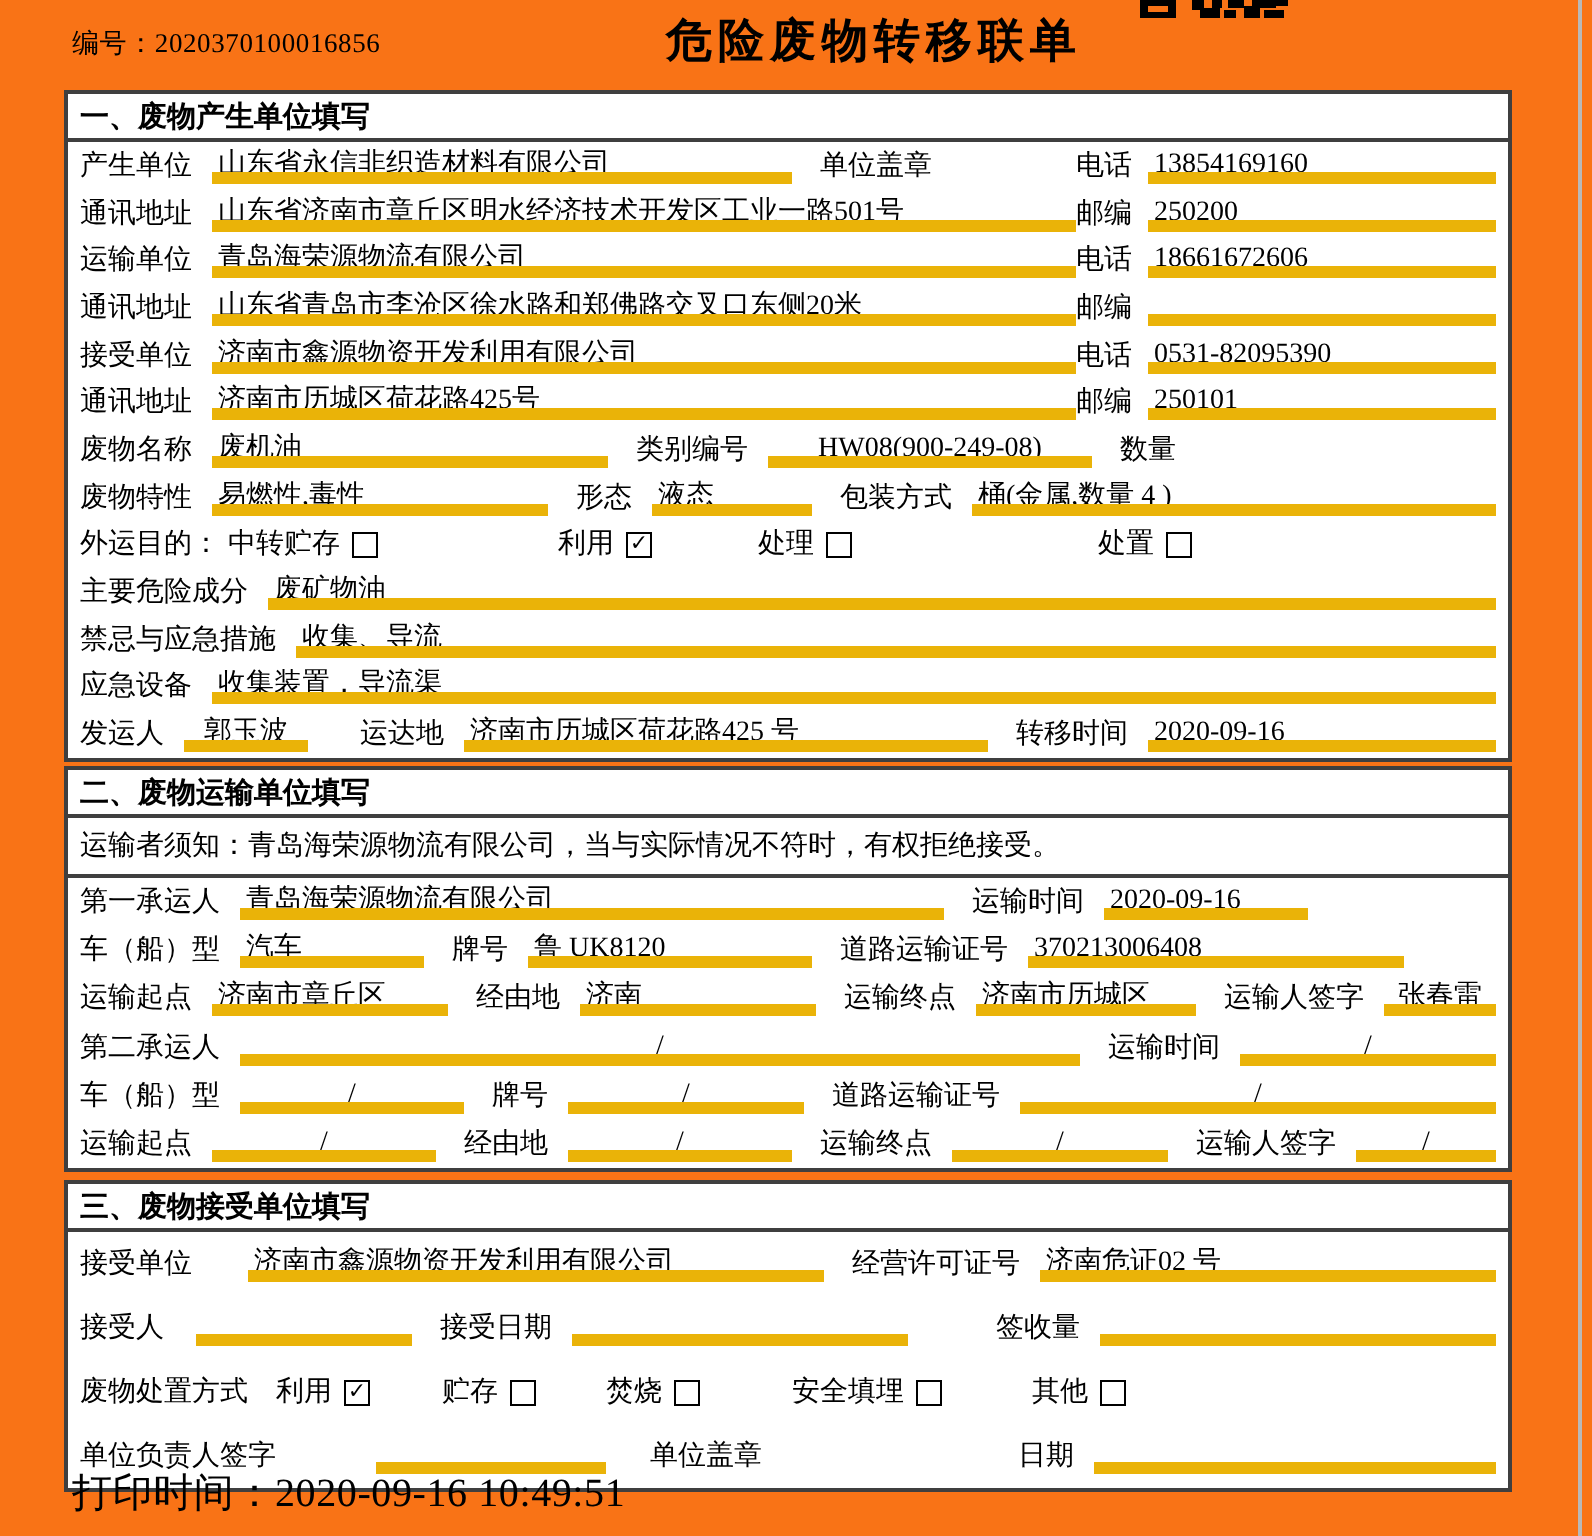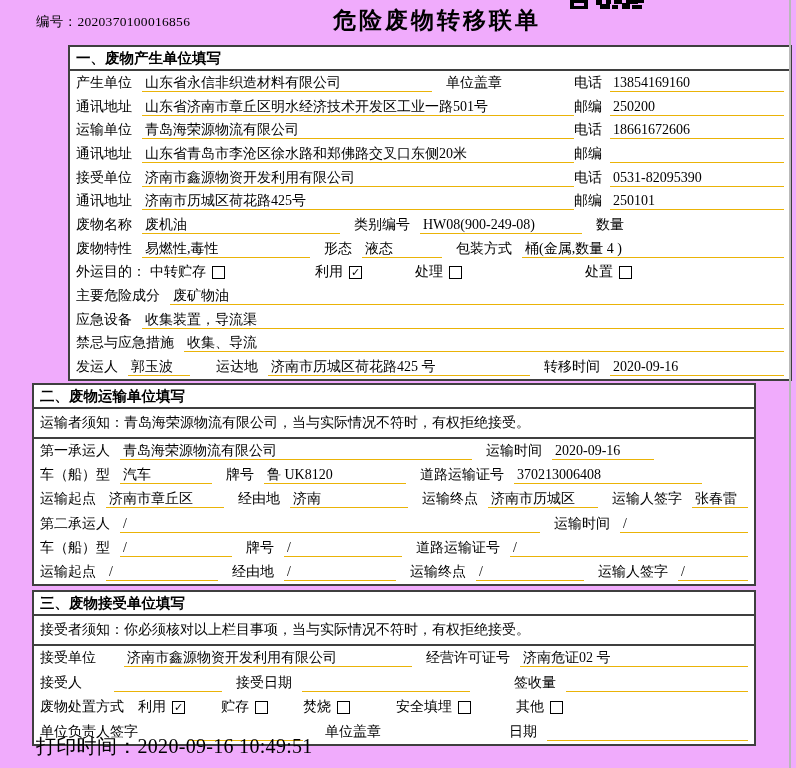--- a/index.html
+++ b/index.html
@@ -1,48 +1,48 @@
 <!DOCTYPE html>
 <html><head>
 <meta charset="utf-8">
 <style>
   html,body{margin:0;padding:0;background:#fff;}
   .page{
-    position:relative;width:796px;height:768px;background:#f0abfc;overflow:hidden;
+    position:relative;width:796px;height:768px;background:#f97316;overflow:hidden;
     font-family:"Liberation Serif","DejaVu Serif",serif;color:#000;font-size:14px;
   }
   .edge-line{position:absolute;left:789px;top:0;width:2px;height:768px;background:#b9b9b9;}
   .doc-number{position:absolute;left:36px;top:13px;font-size:13.5px;letter-spacing:.3px;}
   .doc-title{
     position:absolute;left:333px;top:5px;font-size:23px;font-weight:bold;letter-spacing:3px;
     font-family:"Liberation Sans","DejaVu Sans",sans-serif;
   }
   .qr-frag{position:absolute;left:570px;top:0;}
   .box{
     position:absolute;left:32px;width:724px;box-sizing:border-box;background:#fff;
     border:2px solid #3f3f3f;display:flex;flex-direction:column;
   }
-  .box1{top:45px;height:336px;margin-left:36px;}
+  .box1{top:45px;height:336px;}
   .box2{top:383px;height:203px;}
   .box3{top:590px;height:156px;}
   .sec-title{
     flex:0 0 20px;display:flex;align-items:center;padding:1px 6px;
     font-family:"Liberation Sans","DejaVu Sans",sans-serif;font-weight:bold;font-size:14.5px;
     border-bottom:2px solid #3f3f3f;
   }
   .notice{flex:0 0 28px;display:flex;align-items:center;padding:0 6px;border-bottom:2px solid #3f3f3f;}
   .frow{flex:1 1 0;display:flex;align-items:center;padding:0 6px;box-sizing:border-box;min-height:0;}
   .lbl{white-space:nowrap;margin-right:10px;}
   .lbl.ml{margin-left:14px;}
   .val{
-    border-bottom:1px solid #eab308;padding:0 3px;white-space:nowrap;overflow:hidden;
+    border-bottom:6px solid #eab308;padding:0 3px;white-space:nowrap;overflow:hidden;
     height:18px;line-height:18px;box-sizing:border-box;
   }
   .fill{flex:1 1 auto;}
-  .ctr{text-align:left;}
+  .ctr{text-align:center;}
   .sp{flex:1 1 auto;}
   .rcol{margin-left:auto;width:210px;display:flex;align-items:center;flex:0 0 auto;}
   .rcol .lbl{margin-right:8px;}
   .opt{display:flex;align-items:center;white-space:nowrap;}
   .cbx{
     display:inline-block;width:13px;height:13px;border:1.5px solid #000;box-sizing:border-box;
     margin-left:6px;text-align:center;line-height:10px;font-size:11px;
   }
   .cbx i{font-style:normal;font-family:"DejaVu Sans",sans-serif;}
   .footer{position:absolute;left:36px;top:733px;font-size:20px;letter-spacing:.3px;}
@@ -166,27 +166,27 @@
         <span class="cbx"><i></i></span>
       </span>
     </div>
 
     <div class="frow">
       <span class="lbl">主要危险成分</span>
       <span class="val fill">废矿物油</span>
     </div>
 
     <div class="frow">
+      <span class="lbl">禁忌与应急措施</span>
+      <span class="val fill">收集、导流</span>
+    </div>
+
+    <div class="frow">
       <span class="lbl">应急设备</span>
       <span class="val fill">收集装置，导流渠</span>
-    </div>
-
-    <div class="frow">
-      <span class="lbl">禁忌与应急措施</span>
-      <span class="val fill">收集、导流</span>
     </div>
 
     <div class="frow">
       <span class="lbl">发运人</span>
       <span class="val ctr" style="width:62px">郭玉波</span>
       <span class="lbl ml" style="margin-left:26px">运达地</span>
       <span class="val" style="width:262px">济南市历城区荷花路425 号</span>
       <span class="lbl ml">转移时间</span>
       <span class="val fill">2020-09-16</span>
     </div>
@@ -248,31 +248,30 @@
       <span class="val ctr" style="width:112px">/</span>
       <span class="lbl ml">运输终点</span>
       <span class="val ctr" style="width:108px">/</span>
       <span class="lbl ml">运输人签字</span>
       <span class="val fill ctr">/</span>
     </div>
   </div>
 
   <div class="box box3">
     <div class="sec-title">三、废物接受单位填写</div>
-    <div class="notice">接受者须知：你必须核对以上栏目事项，当与实际情况不符时，有权拒绝接受。</div>
 
     <div class="frow">
       <span class="lbl" style="margin-right:28px">接受单位</span>
       <span class="val" style="width:288px">济南市鑫源物资开发利用有限公司</span>
       <span class="lbl ml">经营许可证号</span>
       <span class="val fill">济南危证02 号</span>
     </div>
 
     <div class="frow">
-      <span class="lbl" style="margin-right:32px">接受人</span>
+      <span class="lbl" style="margin-right:16px">接受人</span>
       <span class="val" style="width:108px"></span>
       <span class="lbl ml" style="">接受日期</span>
       <span class="val" style="width:168px"></span>
       <span class="lbl ml" style="margin-left:44px">签收量</span>
       <span class="val fill"></span>
     </div>
 
     <div class="frow">
       <span class="lbl">废物处置方式</span>
       <span class="opt" style="margin-left:4px">

